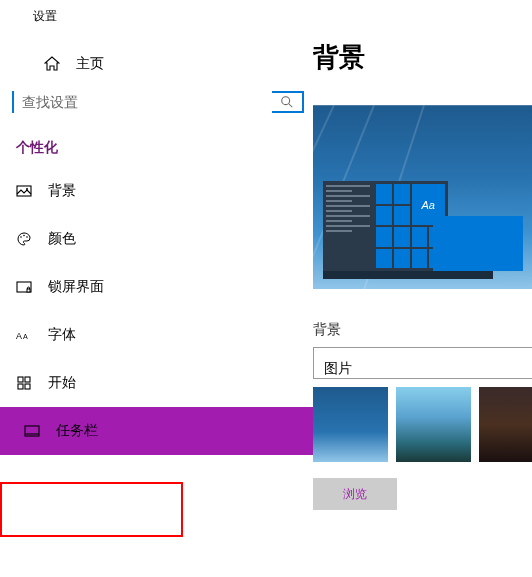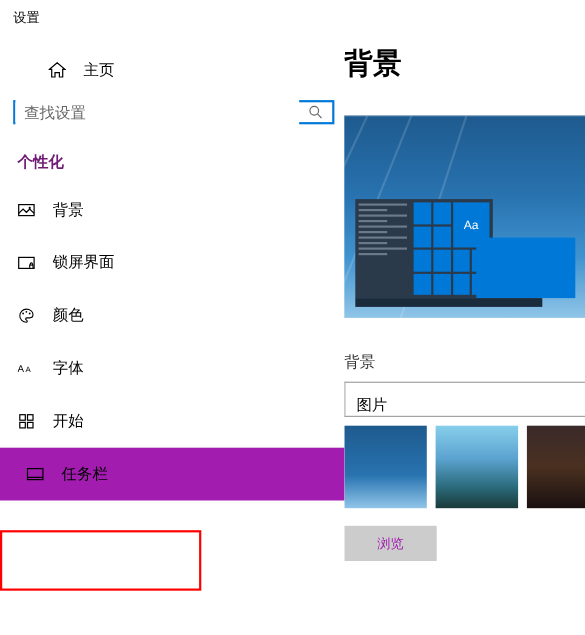--- a/index.html
+++ b/index.html
@@ -1,35 +1,35 @@
 <!DOCTYPE html>
 <html><head>
   <meta charset="utf-8">
   <style>
     * { margin: 0; padding: 0; box-sizing: border-box; font-family: "Segoe UI", "Microsoft YaHei", sans-serif; }
     body { width: 532px; height: 577px; overflow: hidden; background: #fff; display: flex; }
     .sidebar { width: 313px; height: 100%; background: #fff; position: relative; }
-    .window-title { font-size: 12px; color: #000; padding: 8px 16px 20px 12px; }
+    .window-title { font-size: 12px; color: #000; padding: 8px 16px 20px 33px; }
     .home-row { display: flex; align-items: center; padding: 10px 16px; cursor: pointer; margin-left: 28px; }
     .home-row .icon { width: 16px; height: 16px; display: flex; align-items: center; justify-content: center; margin-right: 16px; }
     .home-row .label { font-size: 14px; color: #000; }
     .search-wrap { padding: 8px; }
     .search-box { display: flex; align-items: center; width: 292px; height: 22px; border: 2px solid #0078d7; margin-left: 4px; }
     .search-input { flex: 1; border: none; outline: none; padding: 4px 8px; font-size: 14px; color: #333; font-family: inherit; }
     .search-input::placeholder { color: #666; }
     .search-icon-btn { width: 30px; height: 100%; display: flex; align-items: center; justify-content: center; cursor: pointer; }
     .cat-header { font-size: 14px; font-weight: 600; color: #701a75; padding: 18px 16px 10px 16px; }
     .nav-item { display: flex; align-items: center; height: 48px; padding: 0 16px; cursor: pointer; position: relative; }
     .nav-item .icon { width: 16px; height: 16px; display: flex; align-items: center; justify-content: center; margin-right: 16px; }
     .nav-item .label { font-size: 14px; color: #000; }
     .nav-item.selected { background: #a21caf; padding-left: 24px; }
     .highlight-box { position: absolute; border: 2px solid #ff0000; width: 183px; height: 55px; left: 0; top: 482px; pointer-events: none; }
     .content { flex: 1; padding: 40px 0 0 0; min-width: 0; }
     .content-title { font-size: 26px; font-weight: 600; color: #000; padding-left: 0; margin-bottom: 30px; }
-    .preview-box { width: 100%; height: 184px; background: linear-gradient(180deg, #1e5a8e 0%, #2873b0 40%, #4093d0 70%, #90c5e8 100%); position: relative; overflow: hidden; }
+    .preview-box { width: 100%; height: 184px; background: linear-gradient(180deg, #1e5a8e 0%, #2873b0 40%, #4093d0 70%, #90c5e8 100%); position: relative; overflow: hidden; font-style: italic; }
     .preview-box::before { content: ""; position: absolute; left: 0; right: 0; top: 0; height: 1px; background: rgba(255,255,255,0.2); }
     .ray { position: absolute; background: rgba(255,255,255,0.15); transform-origin: top left; }
     .desktop-mock { position: absolute; left: 10px; bottom: 10px; width: 170px; height: 110px; }
     .taskbar-mock { position: absolute; left: 0; bottom: 0; width: 100%; height: 8px; background: #1a2b3c; }
     .start-menu { position: absolute; left: 0; bottom: 8px; width: 125px; height: 90px; background: #2a3a4a; display: flex; }
     .start-left { width: 50px; height: 100%; display: flex; flex-direction: column; padding: 4px 3px; gap: 3px; }
     .start-line { height: 2px; background: #6a7a8a; }
     .start-line.short { width: 60%; }
     .start-right { flex: 1; display: grid; grid-template-columns: repeat(4, 1fr); grid-auto-rows: 1fr; gap: 2px; padding: 3px; }
     .tile { background: #0078d7; }
@@ -81,38 +81,38 @@
           <polyline points="1,11 5,7 8,10 11,7 15,11" fill="none" stroke="#000" stroke-width="1.1"></polyline>
           <circle cx="11" cy="6" r="1" fill="#000"></circle>
         </svg>
     </span>
     <span class="label">背景</span>
   </div>
 
   <div class="nav-item">
     <span class="icon">
       <svg width="16" height="16" viewBox="0 0 16 16">
-          <rect x="1" y="3" width="14" height="10" fill="none" stroke="#000" stroke-width="1.1"></rect>
-          <rect x="11" y="10" width="3" height="3" fill="#fff" stroke="#000" stroke-width="1"></rect>
-          <path d="M11.5 10 v-1 a1 1 0 0 1 2 0 v1" fill="none" stroke="#000" stroke-width="1"></path>
-        </svg>
-    </span>
-    <span class="label">锁屏界面</span>
-  </div>
-
-  <div class="nav-item">
-    <span class="icon">
-      <svg width="16" height="16" viewBox="0 0 16 16">
           <path d="M8 2 A6 6 0 1 0 8 14 C9 14 9 12.5 8 12 C7 11.5 7 10 8.5 10 L11 10 A3 3 0 0 0 14 7 C14 4 11 2 8 2 Z" fill="none" stroke="#000" stroke-width="1"></path>
           <circle cx="5" cy="6" r="0.8" fill="#000"></circle>
           <circle cx="8" cy="4.5" r="0.8" fill="#000"></circle>
           <circle cx="11" cy="6" r="0.8" fill="#000"></circle>
         </svg>
     </span>
     <span class="label">颜色</span>
+  </div>
+
+  <div class="nav-item">
+    <span class="icon">
+      <svg width="16" height="16" viewBox="0 0 16 16">
+          <rect x="1" y="3" width="14" height="10" fill="none" stroke="#000" stroke-width="1.1"></rect>
+          <rect x="11" y="10" width="3" height="3" fill="#fff" stroke="#000" stroke-width="1"></rect>
+          <path d="M11.5 10 v-1 a1 1 0 0 1 2 0 v1" fill="none" stroke="#000" stroke-width="1"></path>
+        </svg>
+    </span>
+    <span class="label">锁屏界面</span>
   </div>
 
 
   <div class="nav-item">
     <span class="icon">
       <svg width="18" height="14" viewBox="0 0 18 14">
           <text x="0" y="11" font-size="10" font-family="serif" fill="#000">A</text>
           <text x="8" y="11" font-size="8" font-family="serif" fill="#000">A</text>
         </svg>
     </span>

